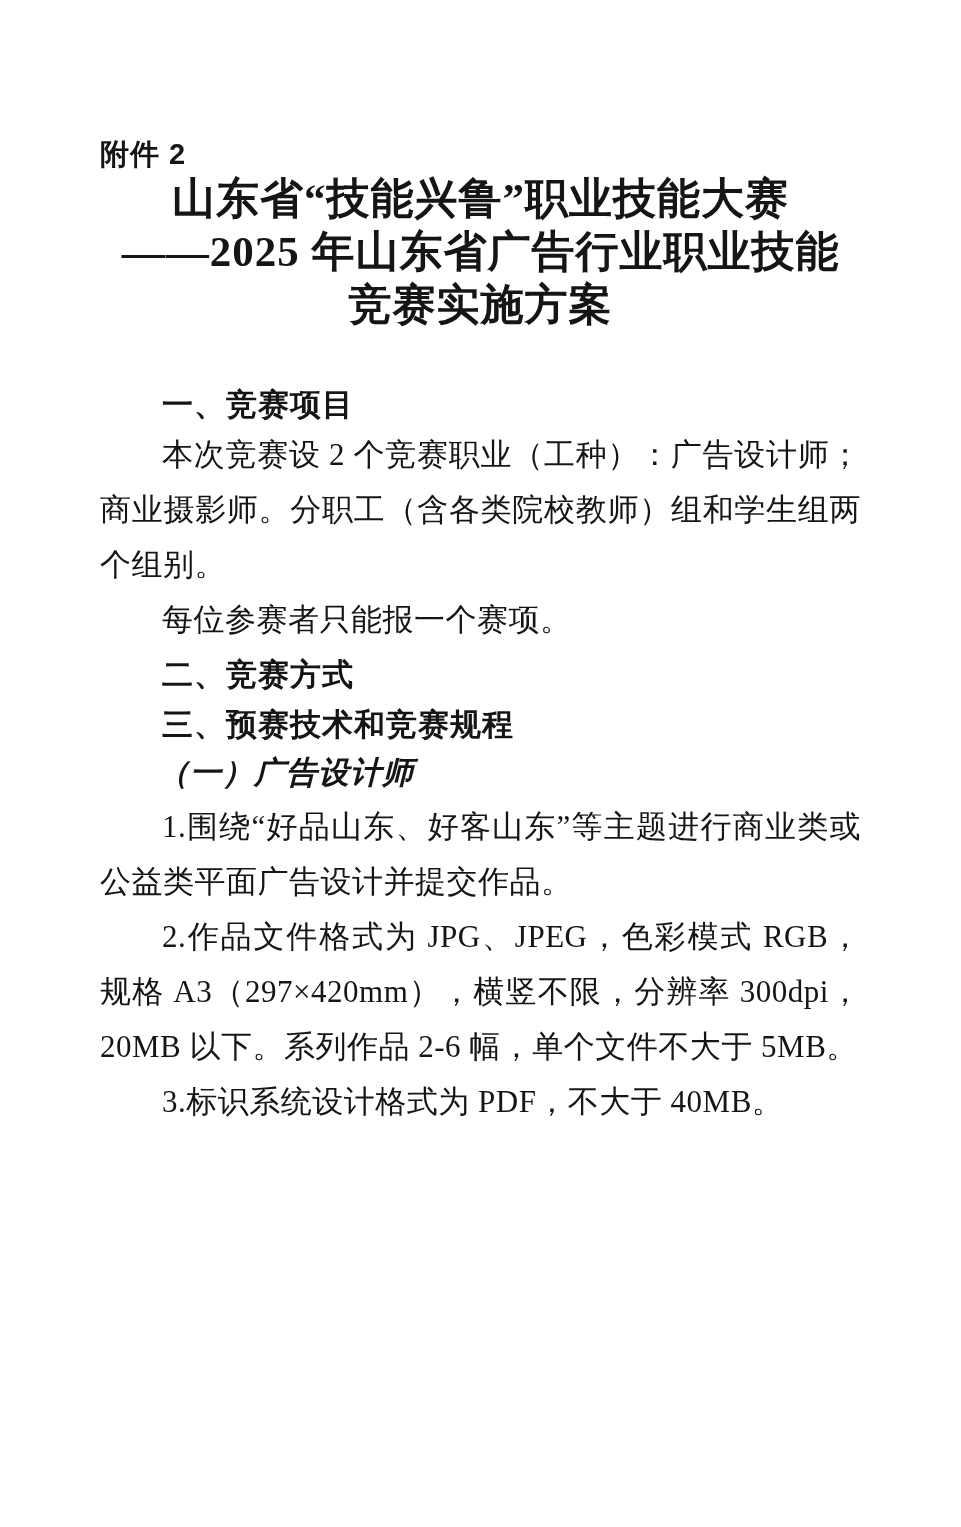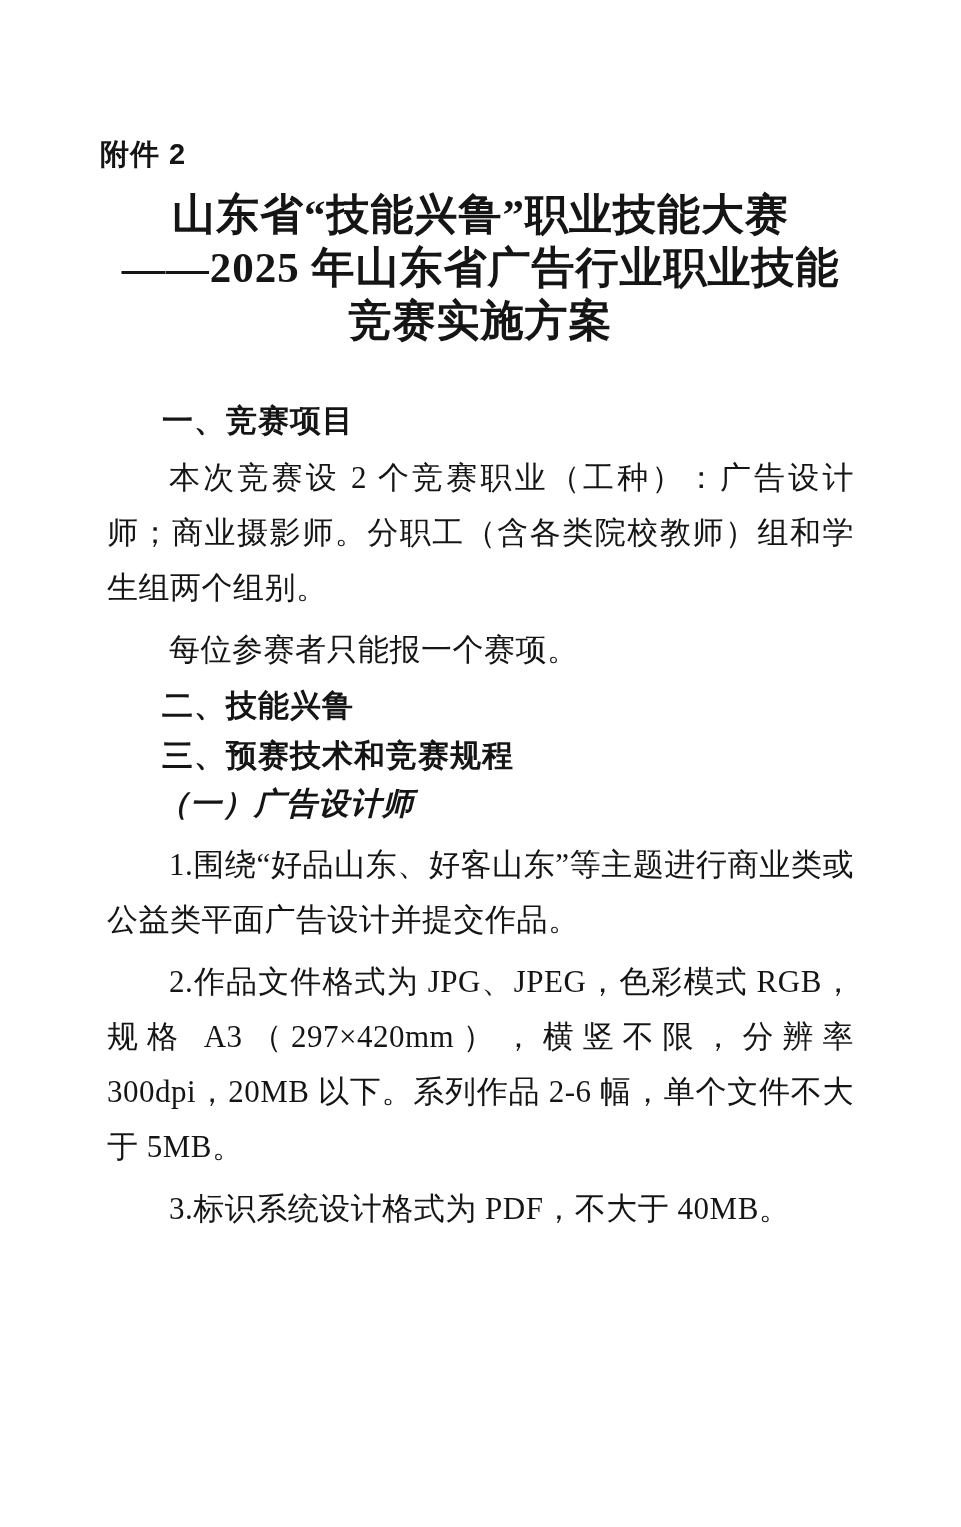--- a/index.html
+++ b/index.html
@@ -22,21 +22,20 @@
     box-sizing: border-box;
   }
   .attachment-label {
     font-family: "Liberation Sans", "DejaVu Sans", sans-serif;
     font-weight: 700;
     font-size: 29px;
     line-height: 36px;
     letter-spacing: 1px;
   }
   .title-block {
-    margin-top: 16px;
     text-align: center;
     font-weight: 700;
     font-size: 43px;
     line-height: 53px;
     letter-spacing: 1px;
     font-family: "Liberation Serif", "DejaVu Serif", serif;
   }
   .section-heading {
     font-family: Liberation Sans, sans-serif;
     font-weight: 700;
@@ -50,21 +49,21 @@
   }
   .section-heading.next {
     margin-top: 6px;
   }
   .para {
     font-size: 31px;
     line-height: 55px;
     letter-spacing: 0.5px;
     text-align: justify;
     text-indent: 2em;
-    margin: 7px;
+    margin: 0;
   }
   .sub-heading {
     font-style: italic;
     font-weight: 700;
     font-size: 31px;
     line-height: 52px;
     letter-spacing: 1px;
     padding-left: 58px;
     font-family: "Liberation Serif", "DejaVu Serif", serif;
   }
@@ -91,21 +90,21 @@
     <div class="title-block">
       <div>山东省“技能兴鲁”职业技能大赛</div>
       <div>——2025 年山东省广告行业职业技能</div>
       <div>竞赛实施方案</div>
     </div>
 
     <div class="section-heading first">一、竞赛项目</div>
     <p class="para">本次竞赛设 2 个竞赛职业（工种）：广告设计师；商业摄影师。分职工（含各类院校教师）组和学生组两个组别。</p>
     <p class="para">每位参赛者只能报一个赛项。</p>
 
-    <div class="section-heading next">二、技能兴鲁</div>
+    <div class="section-heading next">二、竞赛方式</div>
 
     <div class="section-heading next">三、预赛技术和竞赛规程</div>
 
     <div class="sub-heading">（一）广告设计师</div>
 
     <p class="para">1.围绕“好品山东、好客山东”等主题进行商业类或公益类平面广告设计并提交作品。</p>
     <p class="para">2.作品文件格式为 JPG、JPEG，色彩模式 RGB，规格 A3（297×420mm），横竖不限，分辨率 300dpi，20MB 以下。系列作品 2-6 幅，单个文件不大于 5MB。</p>
     <p class="para">3.标识系统设计格式为 PDF，不大于 40MB。</p>
 
   </div>

